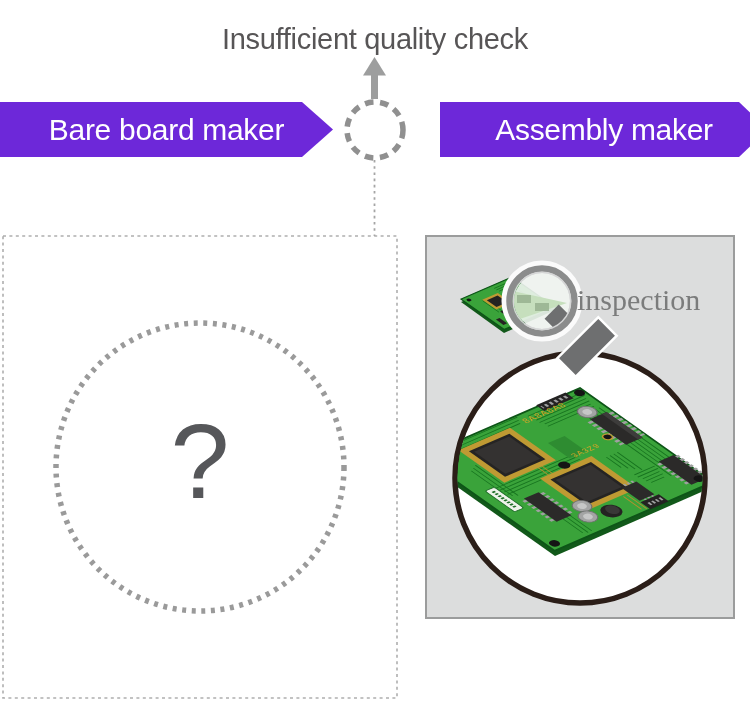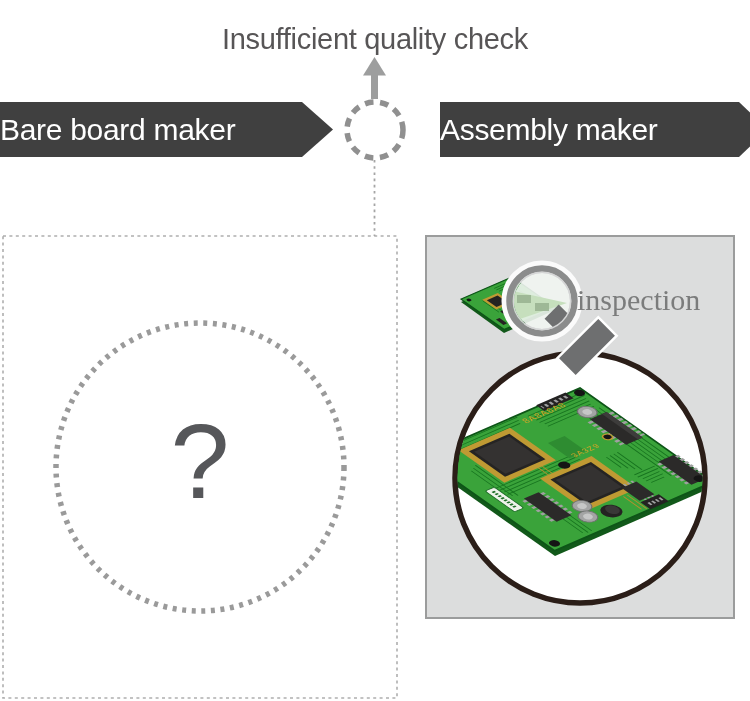--- a/index.html
+++ b/index.html
@@ -5,22 +5,22 @@
   html,body{margin:0;padding:0;}
   body{
     width:750px;height:701px;position:relative;background:#ffffff;
     font-family:"Liberation Sans",sans-serif;overflow:hidden;
   }
   .title{
     position:absolute;left:0;top:23px;width:750px;text-align:center;
     font-size:29px;letter-spacing:-0.3px;color:#575556;
   }
   .banner{
-    position:absolute;top:102px;height:55px;background:#404040;
-    display:flex;align-items:center;
+    position:absolute;top:102px;height:55px;background:#6d28d9;
+    display:flex;align-items:center;justify-content:center;
     color:#ffffff;font-size:30px;letter-spacing:-0.3px;
   }
   .banner-left{
     left:0;width:333px;
     clip-path:polygon(0 0,calc(100% - 31px) 0,100% 50%,calc(100% - 31px) 100%,0 100%);
   }
   .banner-right{
     left:440px;width:328px;
     clip-path:polygon(0 0,calc(100% - 29px) 0,100% 50%,calc(100% - 29px) 100%,0 100%);
   }

